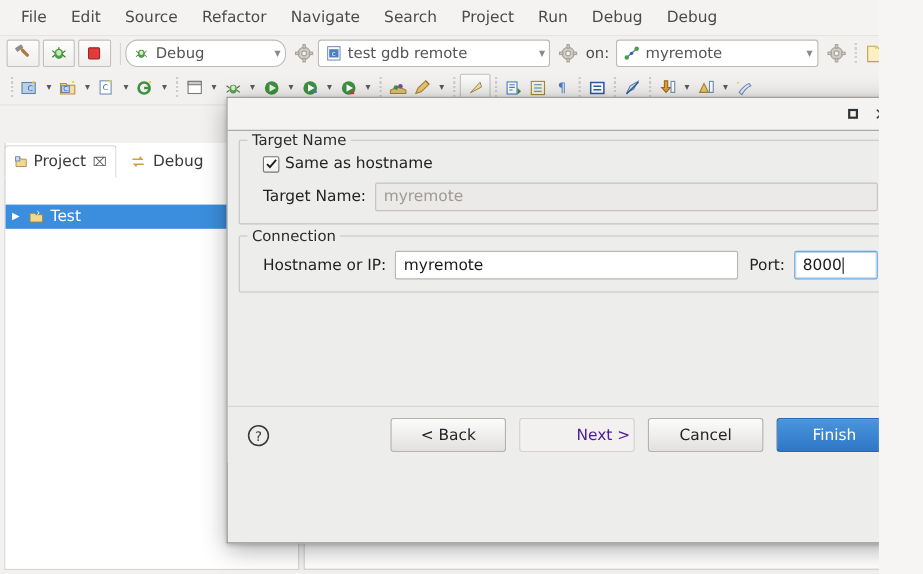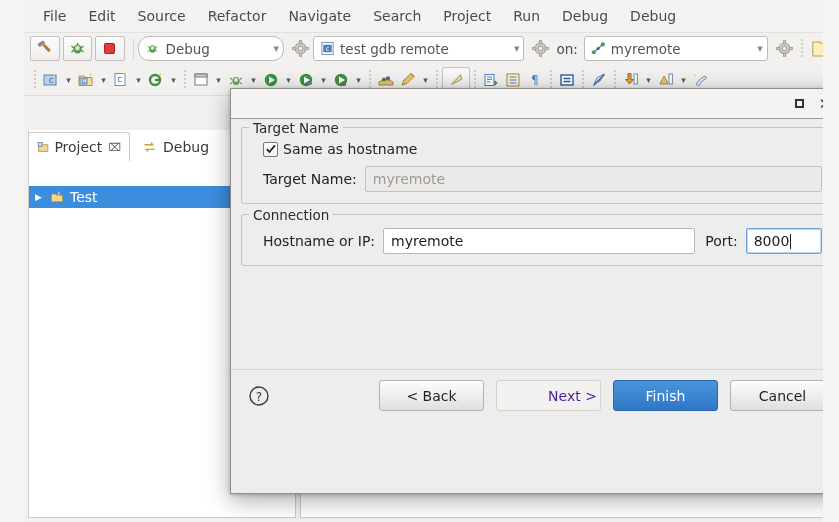--- a/index.html
+++ b/index.html
@@ -6,21 +6,21 @@
   html, body {
     margin: 0; padding: 0;
     width: 839px; height: 522px;
     overflow: hidden;
     background: #f6f5f4;
     font-family: "DejaVu Sans", "Liberation Sans", sans-serif;
     font-size: 13px;
     color: #2e3436;
     -webkit-font-smoothing: antialiased;
   }
-  #app { position: relative; width: 799px; height: 522px; overflow: hidden; margin-left: 24px; }
+  #app { position: relative; width: 799px; height: 522px; overflow: hidden; }
 
   
   .menubar {
     position: absolute; left: 0; top: 0; width: 839px; height: 33px;
     background: #f4f3f2;
     display: flex; align-items: center;
     padding-left: 8px;
     border-bottom: 1px solid #e2e0de;
   }
   .menu-item {
@@ -581,19 +581,19 @@
     <div class="dlg-footer">
       <span class="helpbtn">
         <svg width="24" height="24" viewBox="0 0 24 24">
           <circle cx="12" cy="12" r="9" fill="none" stroke="#3a3a38" stroke-width="1.4"></circle>
           <text x="12" y="16.5" font-size="12" fill="#3a3a38" text-anchor="middle" font-family="DejaVu Sans">?</text>
         </svg>
       </span>
       <div class="btnbar">
         <div class="dbtn">&lt; Back</div>
         <div class="dbtn disabled">Next &gt;</div>
+        <div class="dbtn">Cancel</div>
         <div class="dbtn primary">Finish</div>
-        <div class="dbtn">Cancel</div>
       </div>
     </div>
   </div>
 
 </div>
 
 </body></html>

